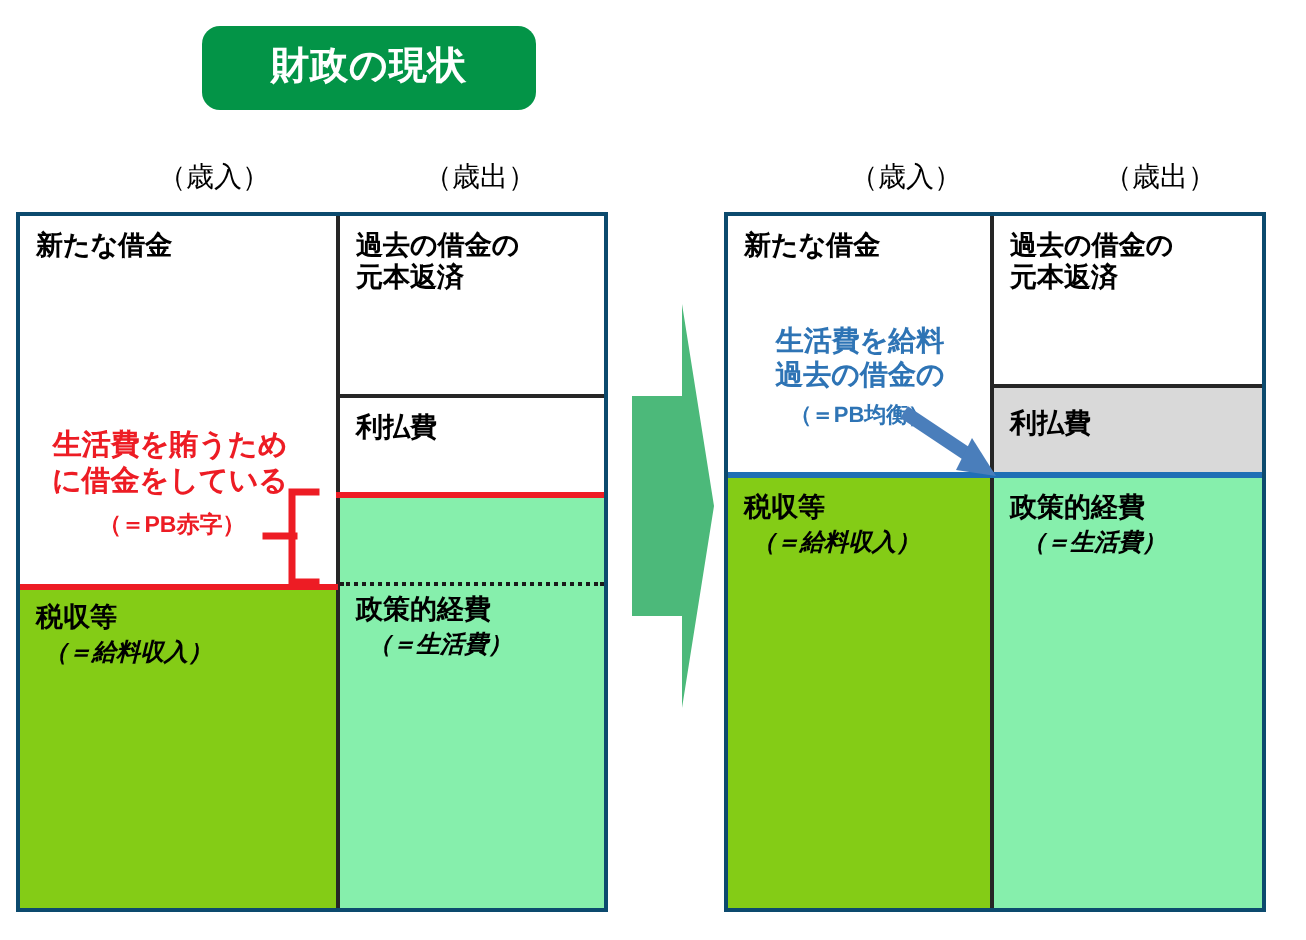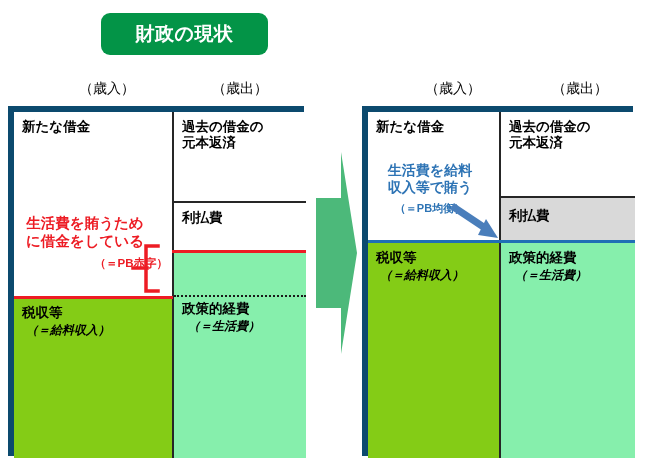--- a/index.html
+++ b/index.html
@@ -50,21 +50,21 @@
     position: absolute;
     font-size: 14px;
     color: #000;
     text-align: center;
     white-space: nowrap;
   }
 
   
   .panel {
     position: absolute;
-    border: 6px solid #0c4a6e;
+    border: 2px solid #0c4a6e;
     box-sizing: border-box;
     background: #ffffff;
   }
   #panel-left  { left: 8px;   top: 106px; width: 296px; height: 350px; }
   #panel-right { left: 362px; top: 106px; width: 271px; height: 350px; }
 
   
   .cell {
     position: absolute;
     box-sizing: border-box;
@@ -196,21 +196,21 @@
 
     <div class="vdiv" style="left:158px; top:0px; height:346px;"></div>
     <div class="hdiv" style="left:158px; top:89px; width:134px;"></div>
     <div class="hdiv-red" style="left:158px; top:138px; width:134px;"></div>
     <div class="hdiv-red" style="left:0px; top:184px; width:159px;"></div>
     <div class="hdiv-dot" style="left:160px; top:183px; width:132px;"></div>
   </div>
 
   <div class="anno anno-red" style="left:10px; top:215px; width:150px;">生活費を賄うため
 に借金をしている</div>
-  <div class="anno anno-red-sub" style="left:28px; top:256px; width:140px;text-align:right;">（＝PB赤字）</div>
+  <div class="anno anno-red-sub" style="left:16px; top:256px; width:140px;">（＝PB赤字）</div>
 
 
   <div class="caption" style="left: 398px; top: 80px; width: 110px;">（歳入）</div>
   <div class="caption" style="left: 525px; top: 80px; width: 110px;">（歳出）</div>
 
   <div class="panel" id="panel-right">
 
     <div class="cell fill-white" style="left:0px; top:0px; width:131px; height:129px;">
       <span class="lbl" style="left:8px; top:7px;">新たな借金</span>
     </div>
@@ -233,21 +233,21 @@
       <span class="lbl" style="left:8px; top:7px;">政策的経費</span>
       <span class="sub" style="left:14px; top:25px;">（＝生活費）</span>
     </div>
 
     <div class="vdiv" style="left:131px; top:0px; height:346px;"></div>
     <div class="hdiv" style="left:131px; top:84px; width:136px;"></div>
     <div class="hdiv-blue" style="left:0px; top:128px; width:267px;"></div>
   </div>
 
   <div class="anno anno-blue" style="left:370px; top:162px; width:120px;">生活費を給料
-収入等で賄う</div>
+過去の借金の</div>
   <div class="anno anno-blue-sub" style="left:370px; top:202px; width:120px;">（＝PB均衡）</div>
 
   <svg class="svg-layer" viewBox="0 0 653 470" xmlns="http://www.w3.org/2000/svg">
 
     <g>
       <path d="M 316 198 L 341 198 L 341 152 L 357 253 L 341 354 L 341 308 L 316 308 Z" fill="#4CB97A"></path>
     </g>
 
     <g stroke="#ED1C24" stroke-width="3.5" fill="none" stroke-linecap="square">
       <path d="M 158 246 L 146 246 L 146 291 L 158 291"></path>

